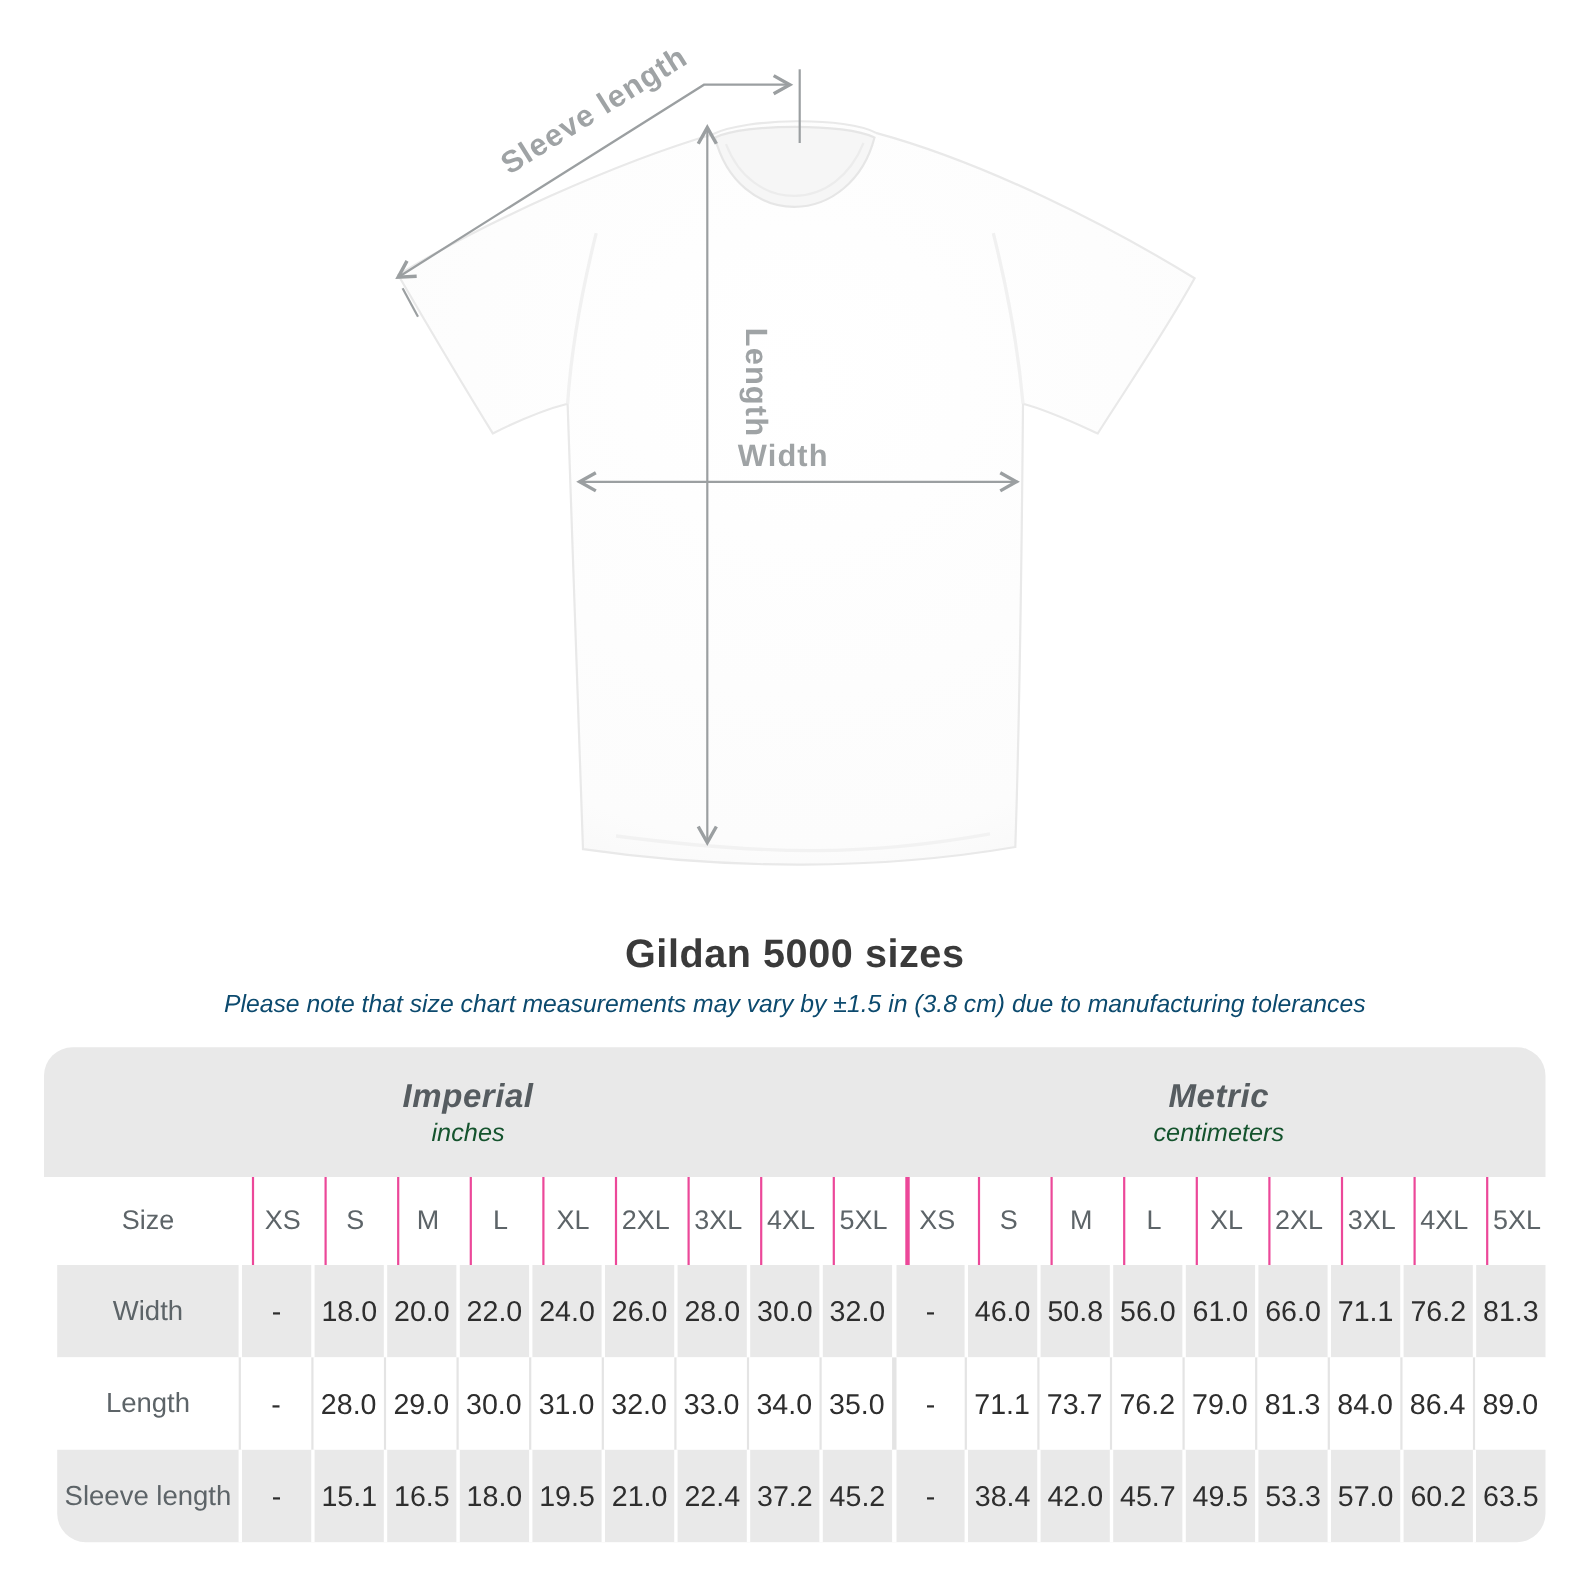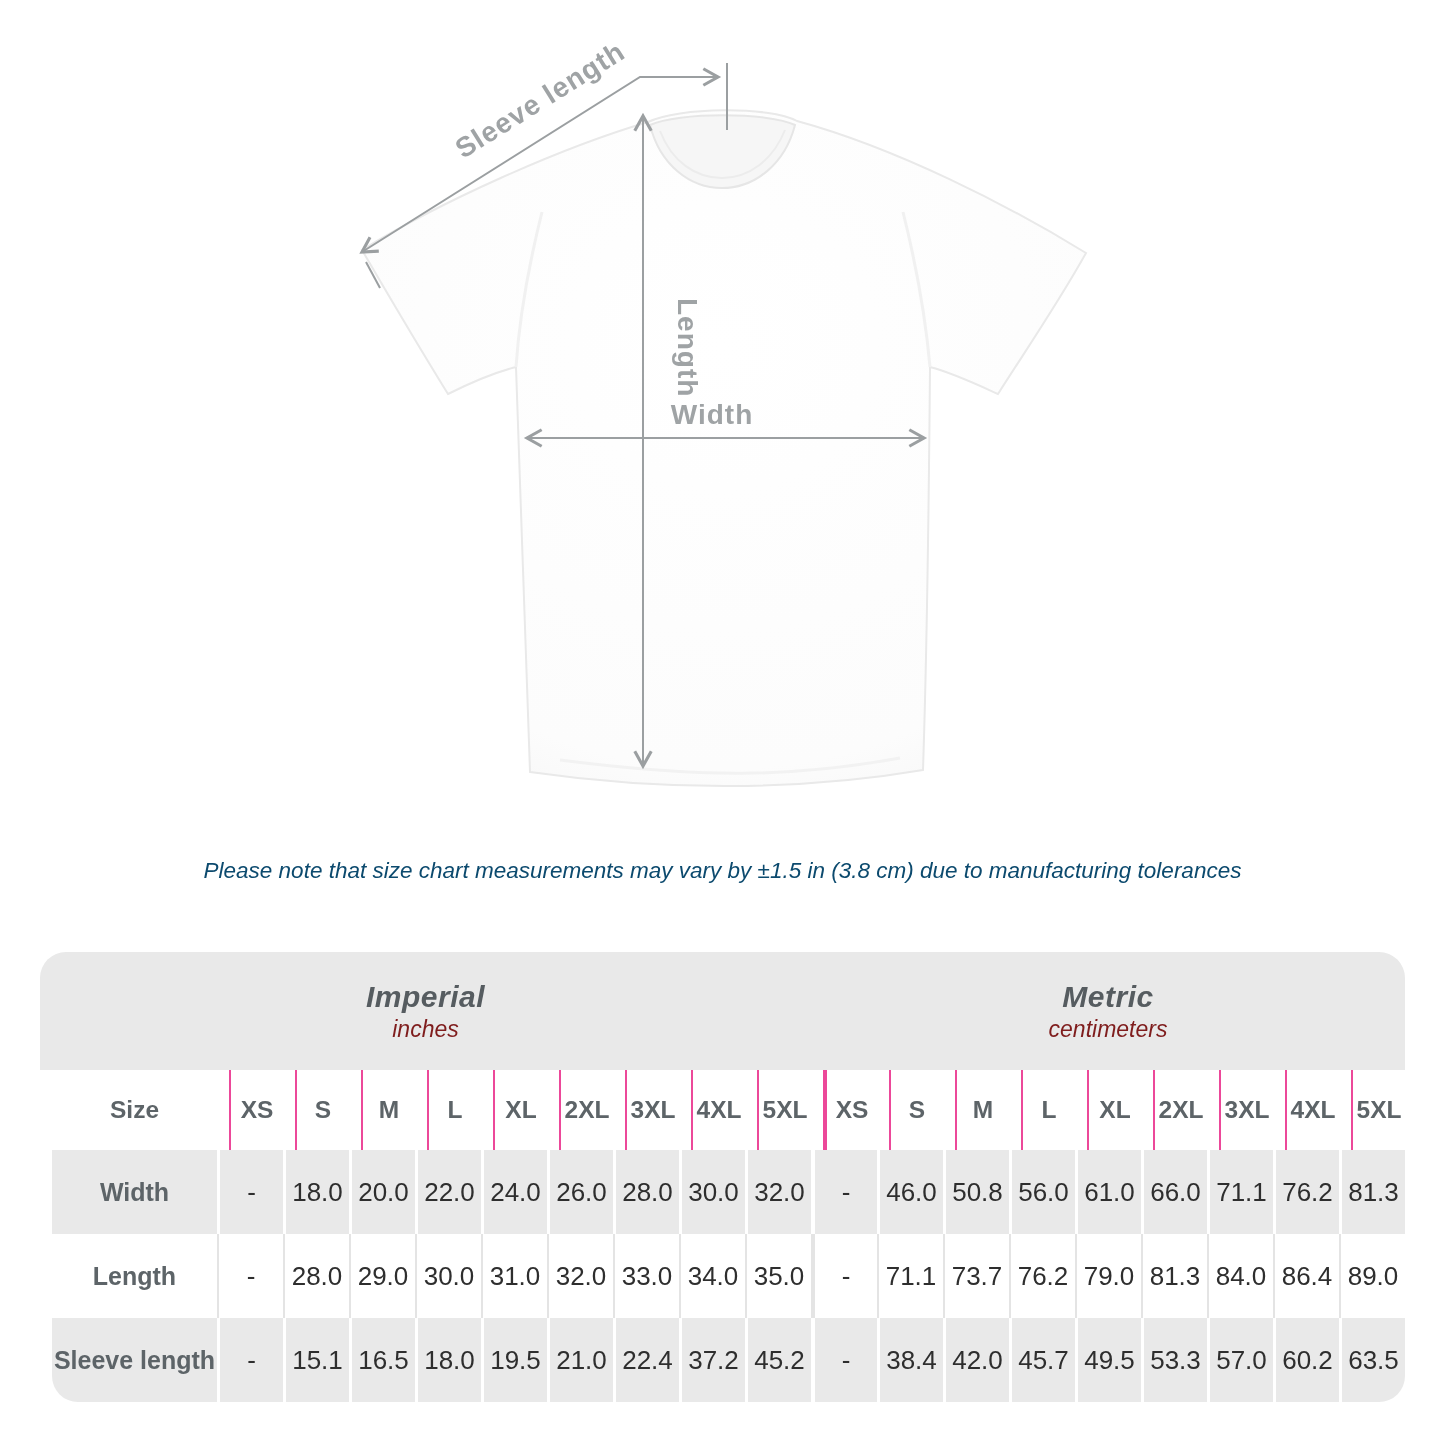--- a/index.html
+++ b/index.html
@@ -26,34 +26,34 @@
   
   .size-table { position:absolute; left:40px; top:952px; width:1365px; }
 
   .band {
     display:grid; grid-template-columns:771px 594px;
     height:118px; background:#e9e9e9;
     border-radius:26px 26px 0 0;
   }
   .band-cell { display:flex; flex-direction:column; align-items:center; justify-content:center; gap:2px; }
   .band-label { font-size:30px; font-weight:bold; font-style:italic; color:#565c60; letter-spacing:0.5px; }
-  .band-sub   { font-size:23px; font-style:italic; color:#7f1d1d; }
+  .band-sub   { font-size:23px; font-style:italic; color:#14532d; }
 
   .grid-row { display:grid; grid-template-columns:177px repeat(18, 1fr); }
   .row.header { height:80px; background:#ffffff; }
   .row.data   { height:84px; }
 
   .cell {
     display:flex; align-items:center; justify-content:center;
     font-size:26px; color:#2e2e2e; background:#ffffff;
   }
   .row.header .cell { border-left:2px solid #ec4899; }
   .row.header .cell:first-child { border-left:none; }
   .row.header .cell, .cell.rlabel {
-    font-weight:bold; color:#5d6468; font-size:24.5px;margin-left:12px;
+    font-weight:normal; color:#5d6468; font-size:24.5px;margin-left:12px;
   }
   .cell.rlabel { font-size:25px; }
 
   .row.gray .cell  { background:#e9e9e9; border-left:3px solid #ffffff; }
   .row.white .cell { background:#ffffff; border-left:2px solid #e4e4e4; }
   .row.data .cell:first-child { border-left:none; }
   
   .row .cell.group-start { border-left-width:4px; }
 
   .row.data:last-child .cell:first-child { border-radius:0 0 0 26px; }
@@ -112,20 +112,21 @@
 
     <g fill="#9fa3a5" font-family="Liberation Sans, sans-serif" font-weight="bold" font-size="28" letter-spacing="1">
       <text x="545" y="108" text-anchor="middle" transform="rotate(-32 545 108)">Sleeve length</text>
       <text transform="translate(678 298) rotate(90)">Length</text>
       <text x="712" y="424" text-anchor="middle">Width</text>
     </g>
   </svg>
 </div>
 
 <div class="title-block">
+  <div class="main-title">Gildan 5000 sizes</div>
   <div class="sub-title">Please note that size chart measurements may vary by ±1.5 in (3.8 cm) due to manufacturing tolerances</div>
 </div>
 
 <div class="size-table">
   <div class="band">
     <div class="band-cell">
       <div class="band-label">Imperial</div>
       <div class="band-sub">inches</div>
     </div>
     <div class="band-cell">

